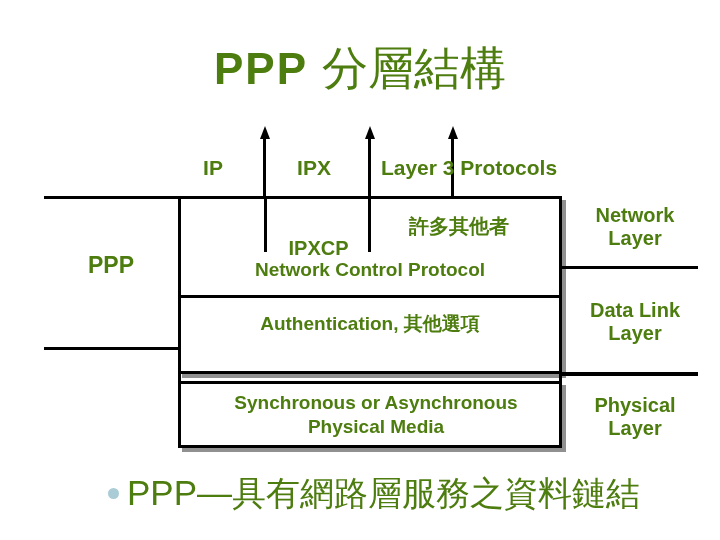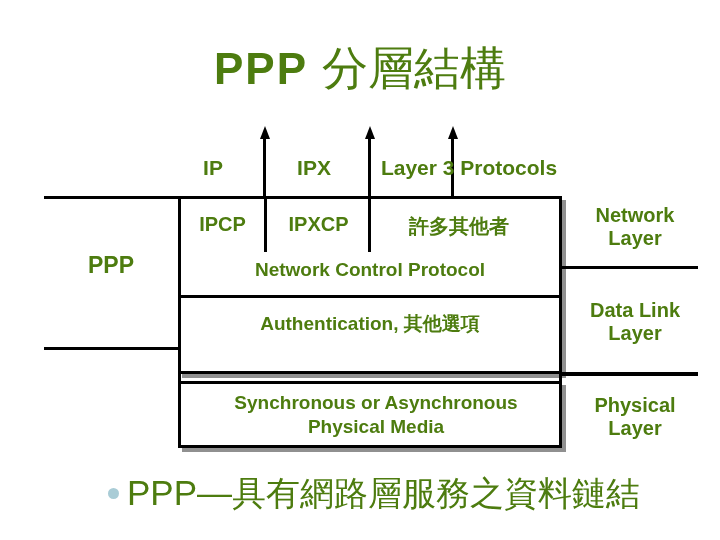--- a/index.html
+++ b/index.html
@@ -44,21 +44,21 @@
   .box { position:absolute; border:3px solid #000; box-sizing:border-box;
     background:#fff; box-shadow:4px 4px 0 #909090; }
   .box-upper { left:178px; top:196px; width:384px; height:178px; }
   .box-physical { left:178px; top:381px; width:384px; height:67px;
     display:flex; flex-direction:column; justify-content:center;
     text-align:center; font-weight:bold; font-size:19px; line-height:24px;padding-left:12px; }
 
   .box-upper .cell { position:absolute; top:14px; height:26px; text-align:center;
     font-weight:bold; font-size:20px; white-space:nowrap; }
   .cell-ipcp   { left:0;     width:83px;  }
-  .cell-ipxcp  { left:86px;  width:103px; }
+  .cell-ipxcp  { left:86px;  width:103px;margin-top:24px; }
   .cell-others { left:190px; width:176px; }
   .vdiv1 { left:83px;  top:-1px; height:54px; }
   .vdiv2 { left:187px; top:-1px; height:54px; }
   .row-label { position:absolute; left:0; width:378px; text-align:center;
     font-weight:bold; font-size:19px; white-space:nowrap; }
   .row-ncp  { top:60px;  }
   .row-auth { top:112px; }
   .row-lcp  { top:143px; }
   .hdiv-mid { position:absolute; left:-1px; right:-1px; top:96px; height:3px; background:#000; }
 
@@ -107,21 +107,20 @@
 
   <div class="plbl plbl-ip">IP</div>
   <div class="plbl plbl-ipx">IPX</div>
   <div class="plbl plbl-l3">Layer 3 Protocols</div>
 
   <div class="hline bracket-top"></div>
   <div class="hline bracket-bottom"></div>
   <div class="ppp-label">PPP</div>
 
   <div class="box box-upper">
-    <div class="cell cell-ipcp">IPCP</div>
     <div class="cell cell-ipxcp">IPXCP</div>
     <div class="cell cell-others">許多其他者</div>
     <div class="vline vdiv1"></div>
     <div class="vline vdiv2"></div>
     <div class="row-label row-ncp">Network Control Protocol</div>
     <div class="hdiv-mid"></div>
     <div class="row-label row-auth">Authentication, 其他選項</div>
   </div>
 
   <div class="vline patch-left"></div>

